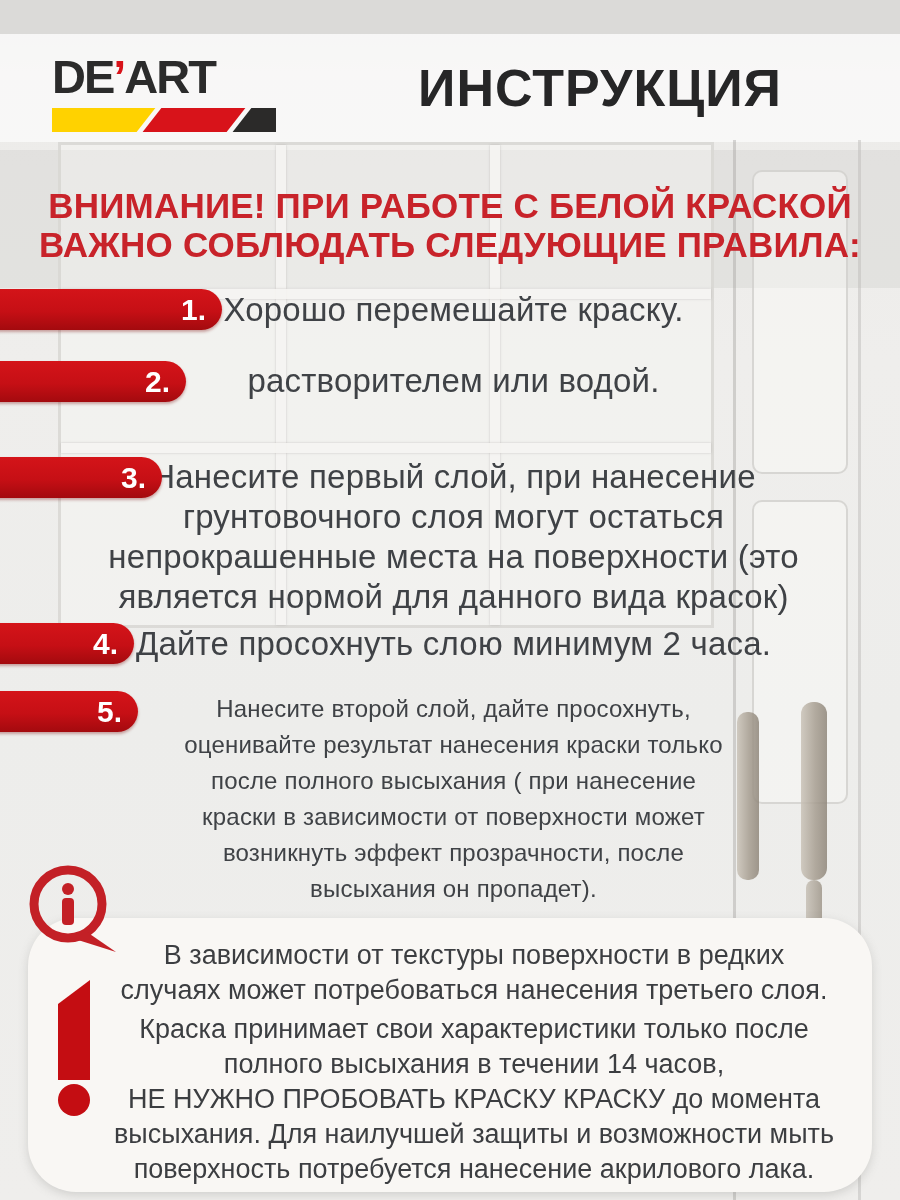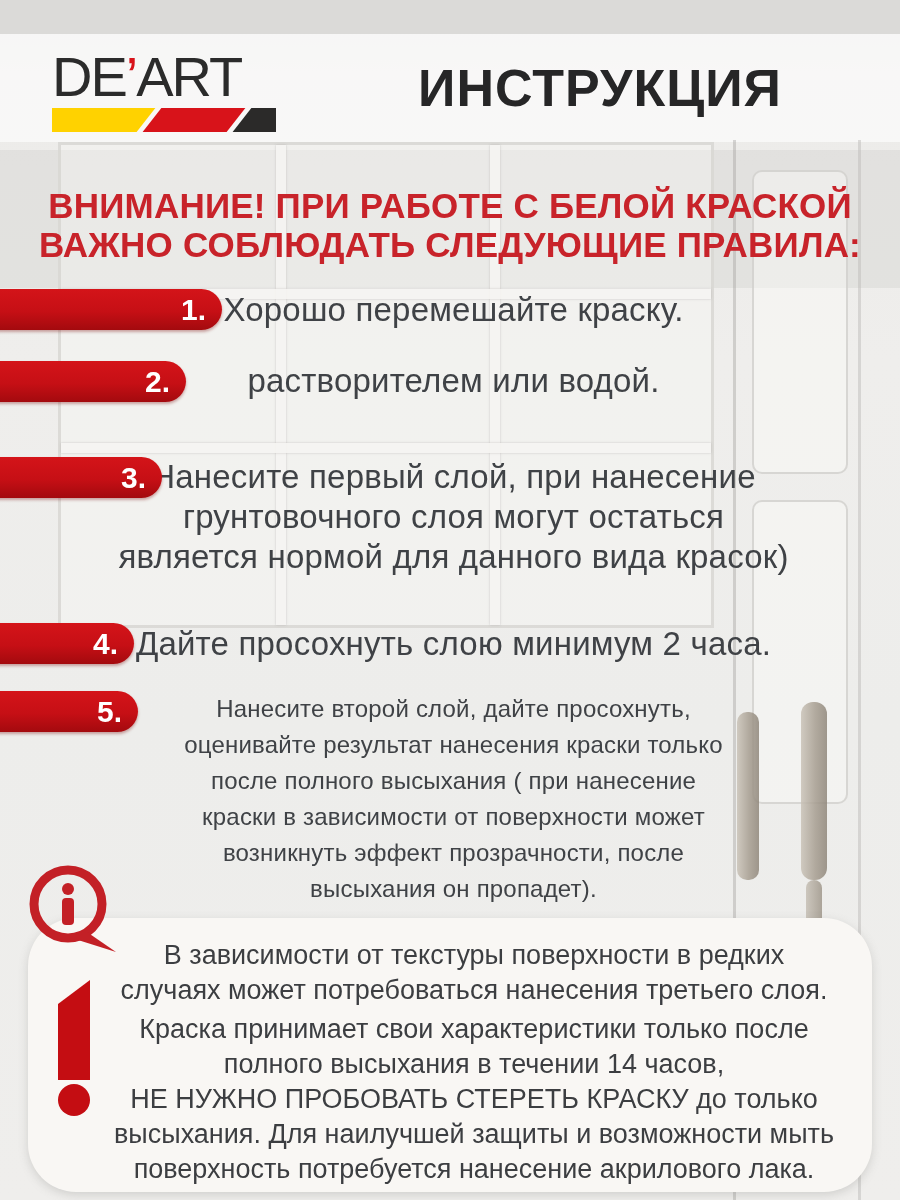--- a/index.html
+++ b/index.html
@@ -22,21 +22,21 @@
   .dp1{left:752px;top:170px;width:92px;height:300px;}
   .dp2{left:752px;top:500px;width:92px;height:300px;}
   .dp3{left:752px;top:940px;width:92px;height:230px;}
   .handle{position:absolute;border-radius:10px;background:linear-gradient(90deg,#cac3b8,#a69d90 55%,#8f867a);opacity:.85;}
   .hnd1{left:737px;top:712px;width:22px;height:168px;}
   .hnd2{left:801px;top:702px;width:26px;height:178px;border-radius:12px;}
   .hnd2b{position:absolute;left:806px;top:880px;width:16px;height:46px;border-radius:8px;background:linear-gradient(90deg,#c4bdb2,#9a9184);opacity:.8;}
 
   
   .logo{position:absolute;left:52px;top:48px;width:230px;height:92px;}
-  .logo-text{font-weight:400;font-size:56px;letter-spacing:-2px;color:#2b2b2b;line-height:58px;white-space:nowrap;}
+  .logo-text{font-weight:700;font-size:47px;letter-spacing:-2px;color:#2b2b2b;line-height:58px;white-space:nowrap;}
   .logo-text .apos{color:#d8131a;}
   .logo-stripe{position:relative;margin-top:2px;width:224px;height:24px;overflow:hidden;}
   .logo-stripe div{position:absolute;top:0;height:24px;transform:skewX(-38deg);}
   .stripe-yellow{left:-14px;width:108px;background:#ffd200;}
   .stripe-red{left:100px;width:84px;background:#d8131a;}
   .stripe-dark{left:190px;width:110px;background:#2b2a29;}
   .title{position:absolute;left:320px;top:46px;width:560px;text-align:center;font-weight:800;font-size:52px;line-height:84px;letter-spacing:1px;color:#262627;}
 
   
   .warning{position:absolute;left:0;top:186px;width:900px;text-align:center;color:#c8232a;font-weight:800;font-size:35px;line-height:39px;letter-spacing:.2px;}
@@ -116,20 +116,21 @@
     <div class="ribbon"><span class="num">2.</span></div>
     <div class="lines">
         <div>растворителем или водой.</div>
       </div>
   </div>
   <div class="step s3">
     <div class="ribbon"><span class="num">3.</span></div>
     <div class="lines">
         <div>Нанесите первый слой, при нанесение</div>
         <div>грунтовочного слоя могут остаться</div>
+        <div>непрокрашенные места на поверхности (это</div>
         <div>является нормой для данного вида красок)</div>
       </div>
   </div>
   <div class="step s4">
     <div class="ribbon"><span class="num">4.</span></div>
     <div class="lines">
         <div>Дайте просохнуть слою минимум 2 часа.</div>
       </div>
   </div>
   <div class="step s5">
@@ -161,19 +162,19 @@
   <div class="note note1">
     <div class="ln-wrap">
         <div>В зависимости от текстуры поверхности в редких</div>
         <div>случаях может потребоваться нанесения третьего слоя.</div>
       </div>
   </div>
   <div class="note note2">
     <div class="ln-wrap">
         <div>Краска принимает свои характеристики только после</div>
         <div>полного высыхания в течении 14 часов,</div>
-        <div>НЕ НУЖНО  ПРОБОВАТЬ СТЕРЕТЬ КРАСКУ до только</div>
+        <div>НЕ НУЖНО  ПРОБОВАТЬ КРАСКУ КРАСКУ до момента</div>
         <div>высыхания. Для наилучшей защиты и возможности мыть</div>
         <div>поверхность потребуется нанесение акрилового лака.</div>
       </div>
   </div>
 
 </div>
 
 </body></html>

